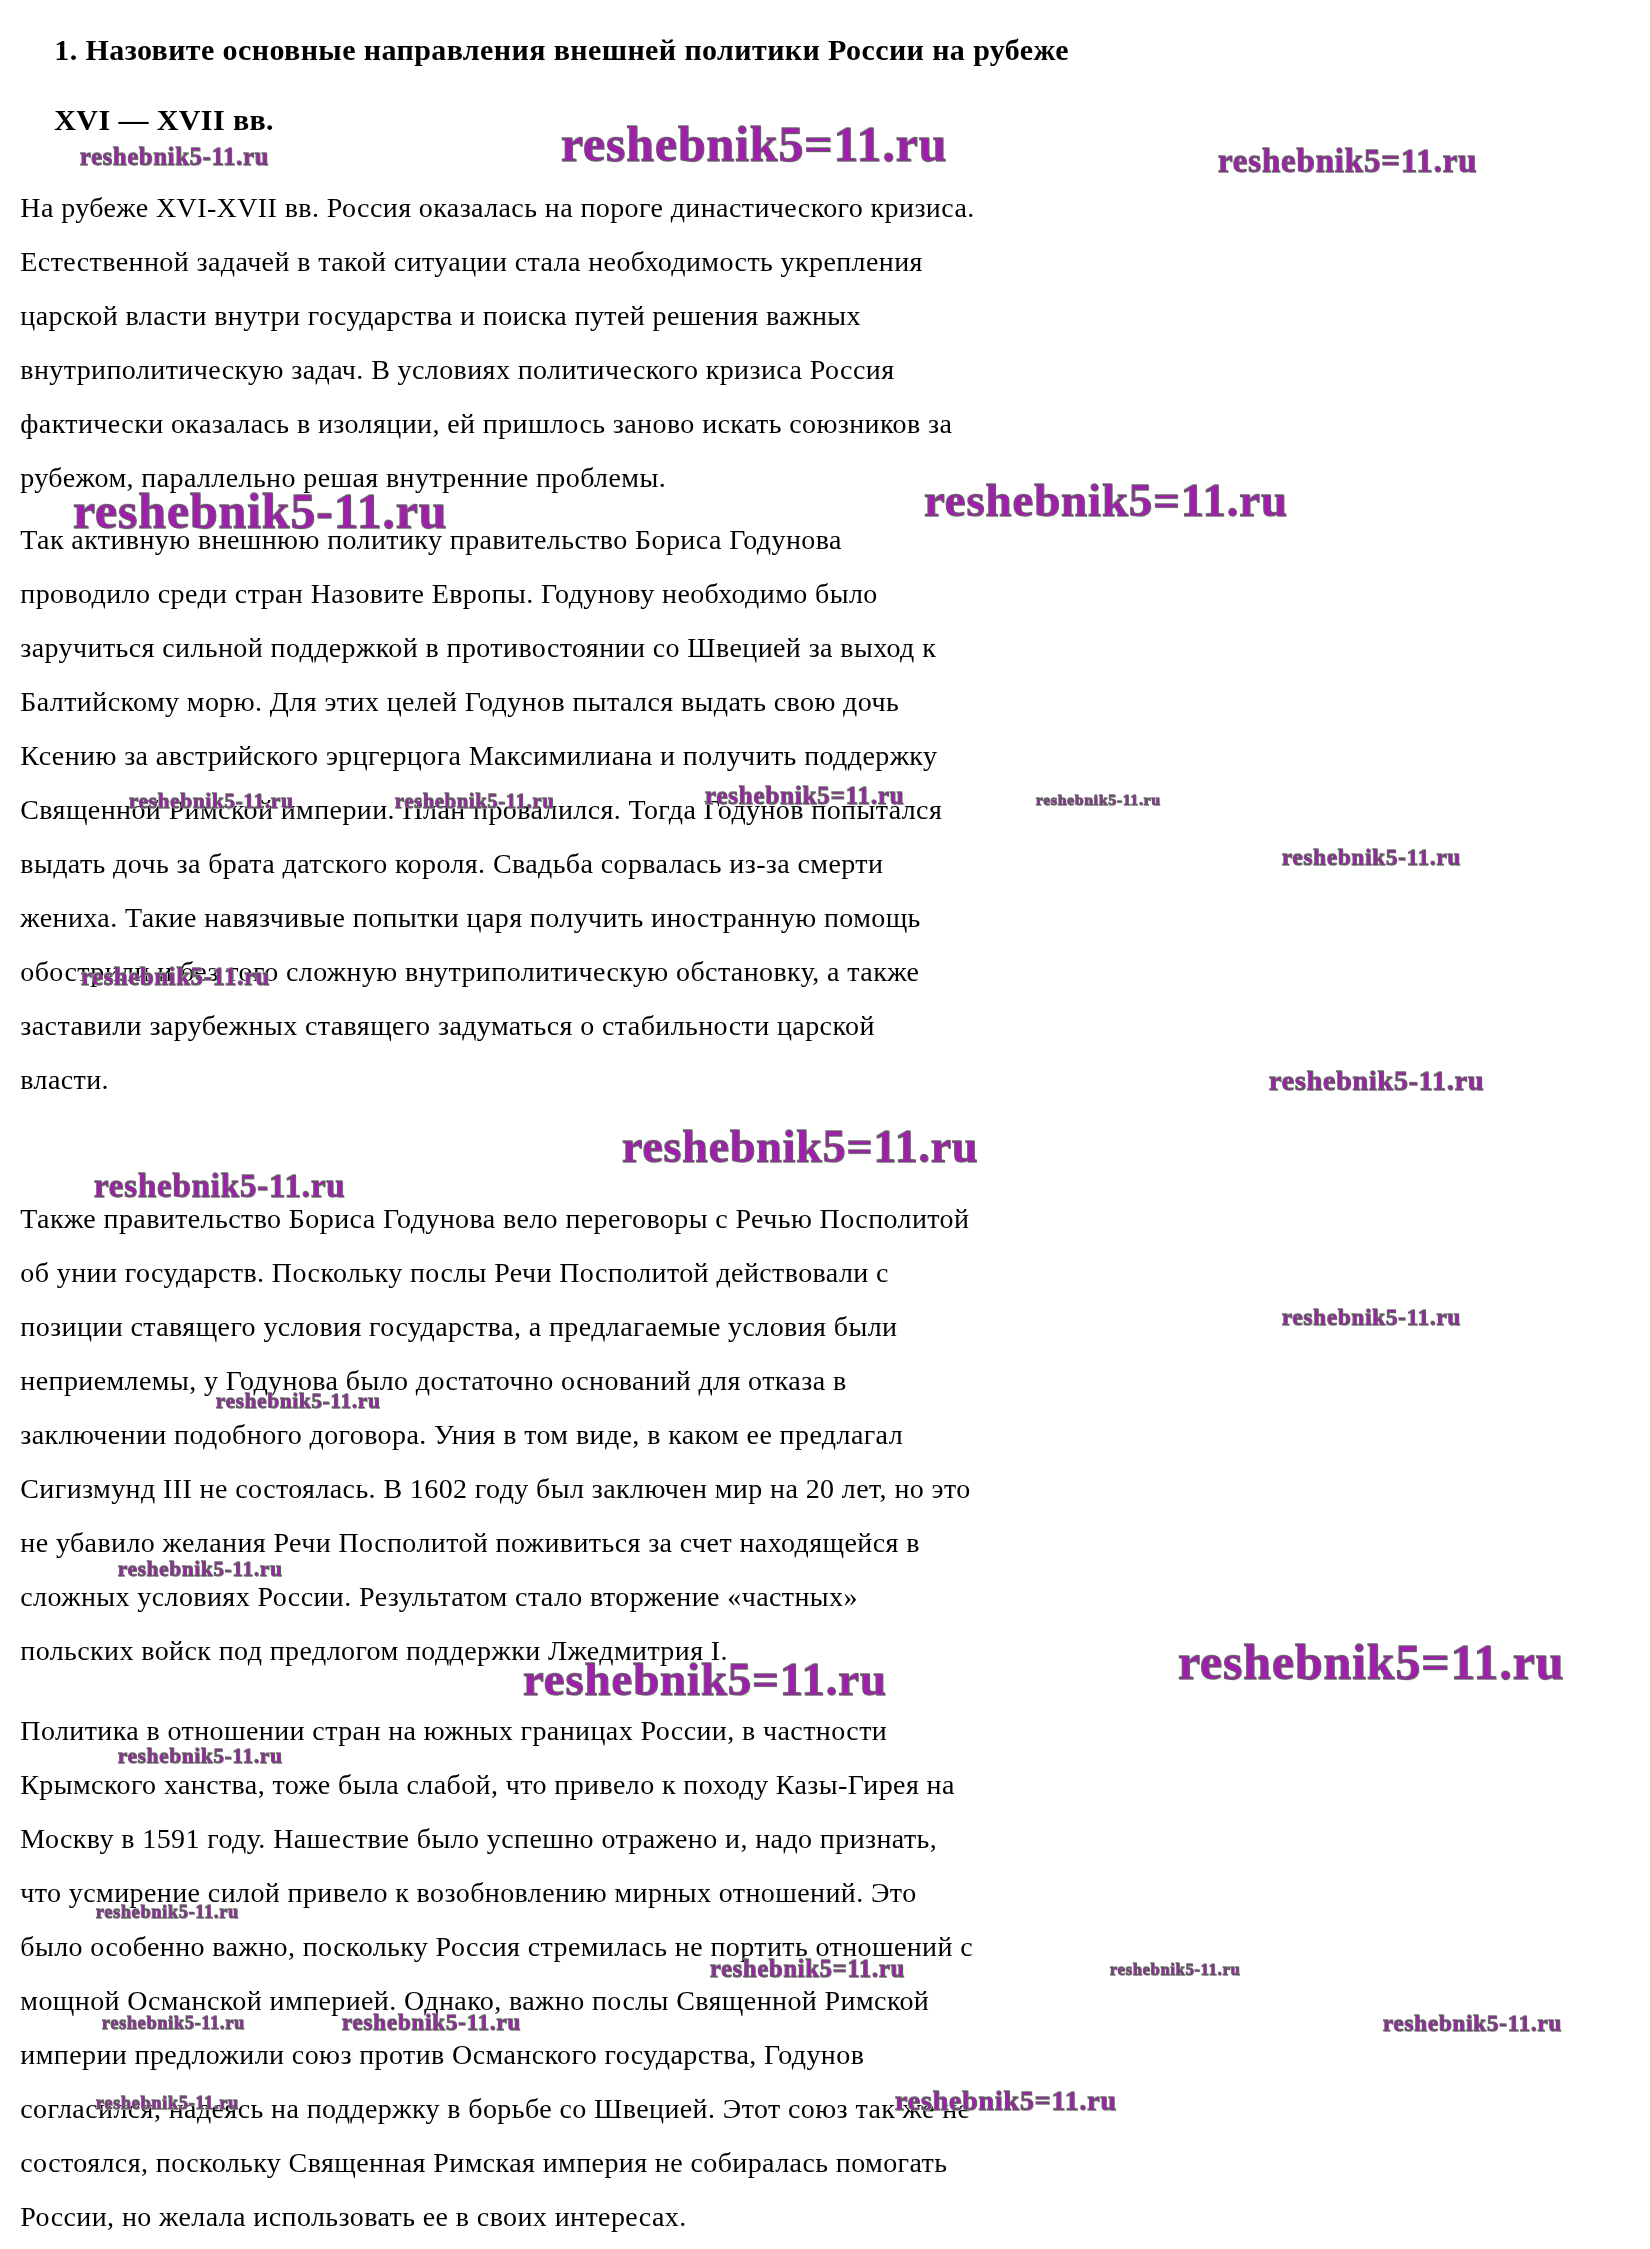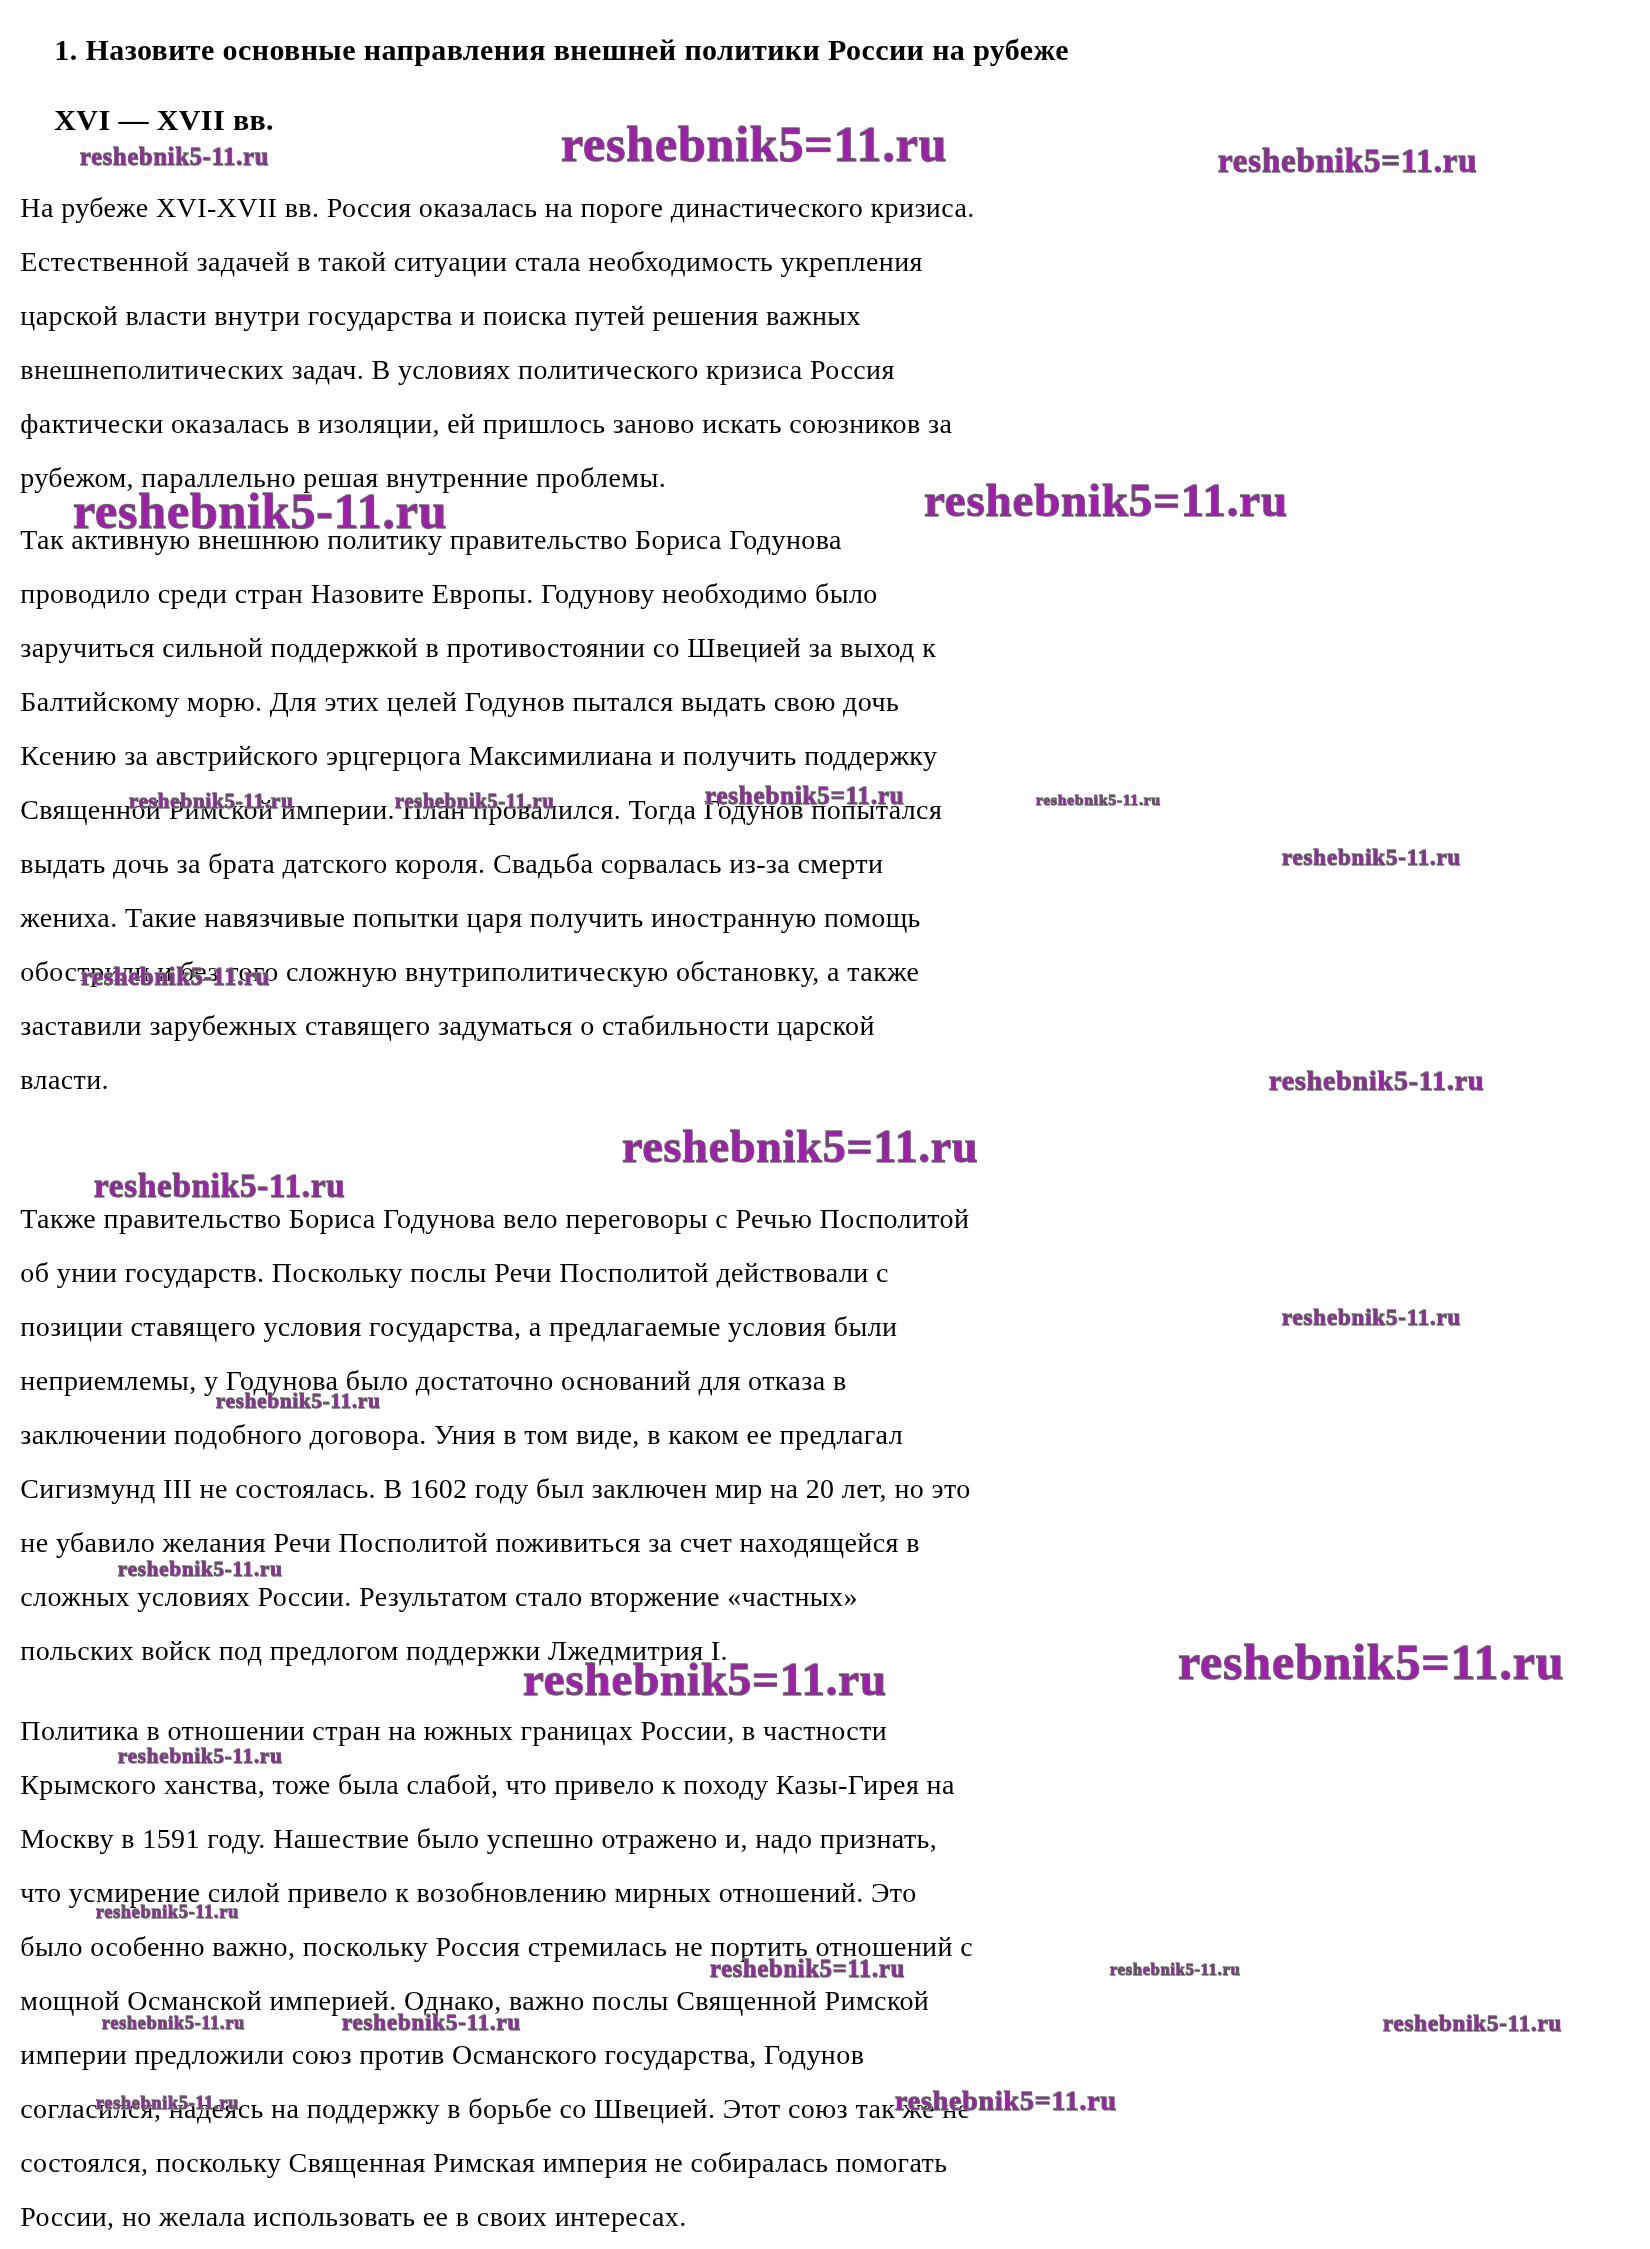--- a/index.html
+++ b/index.html
@@ -58,21 +58,21 @@
 
   <div class="line">1. Назовите основные направления внешней политики России на рубеже</div>
       <div class="line">XVI — XVII вв.</div>
     </div>
 
   <div id="para-1" class="para">
 
   <div class="line">На рубеже XVI-XVII вв. Россия оказалась на пороге династического кризиса.</div>
       <div class="line">Естественной задачей в такой ситуации стала необходимость укрепления</div>
       <div class="line">царской власти внутри государства и поиска путей решения важных</div>
-      <div class="line">внешнеполитических задач. В условиях политического кризиса Россия</div>
+      <div class="line">внутриполитическую задач. В условиях политического кризиса Россия</div>
       <div class="line">фактически оказалась в изоляции, ей пришлось заново искать союзников за</div>
       <div class="line">рубежом, параллельно решая внутренние проблемы.</div>
     </div>
 
   <div id="para-2" class="para">
 
   <div class="line">Так активную внешнюю политику правительство Бориса Годунова</div>
       <div class="line">проводило среди стран Назовите Европы. Годунову необходимо было</div>
       <div class="line">заручиться сильной поддержкой в противостоянии со Швецией за выход к</div>
       <div class="line">Балтийскому морю. Для этих целей Годунов пытался выдать свою дочь</div>

